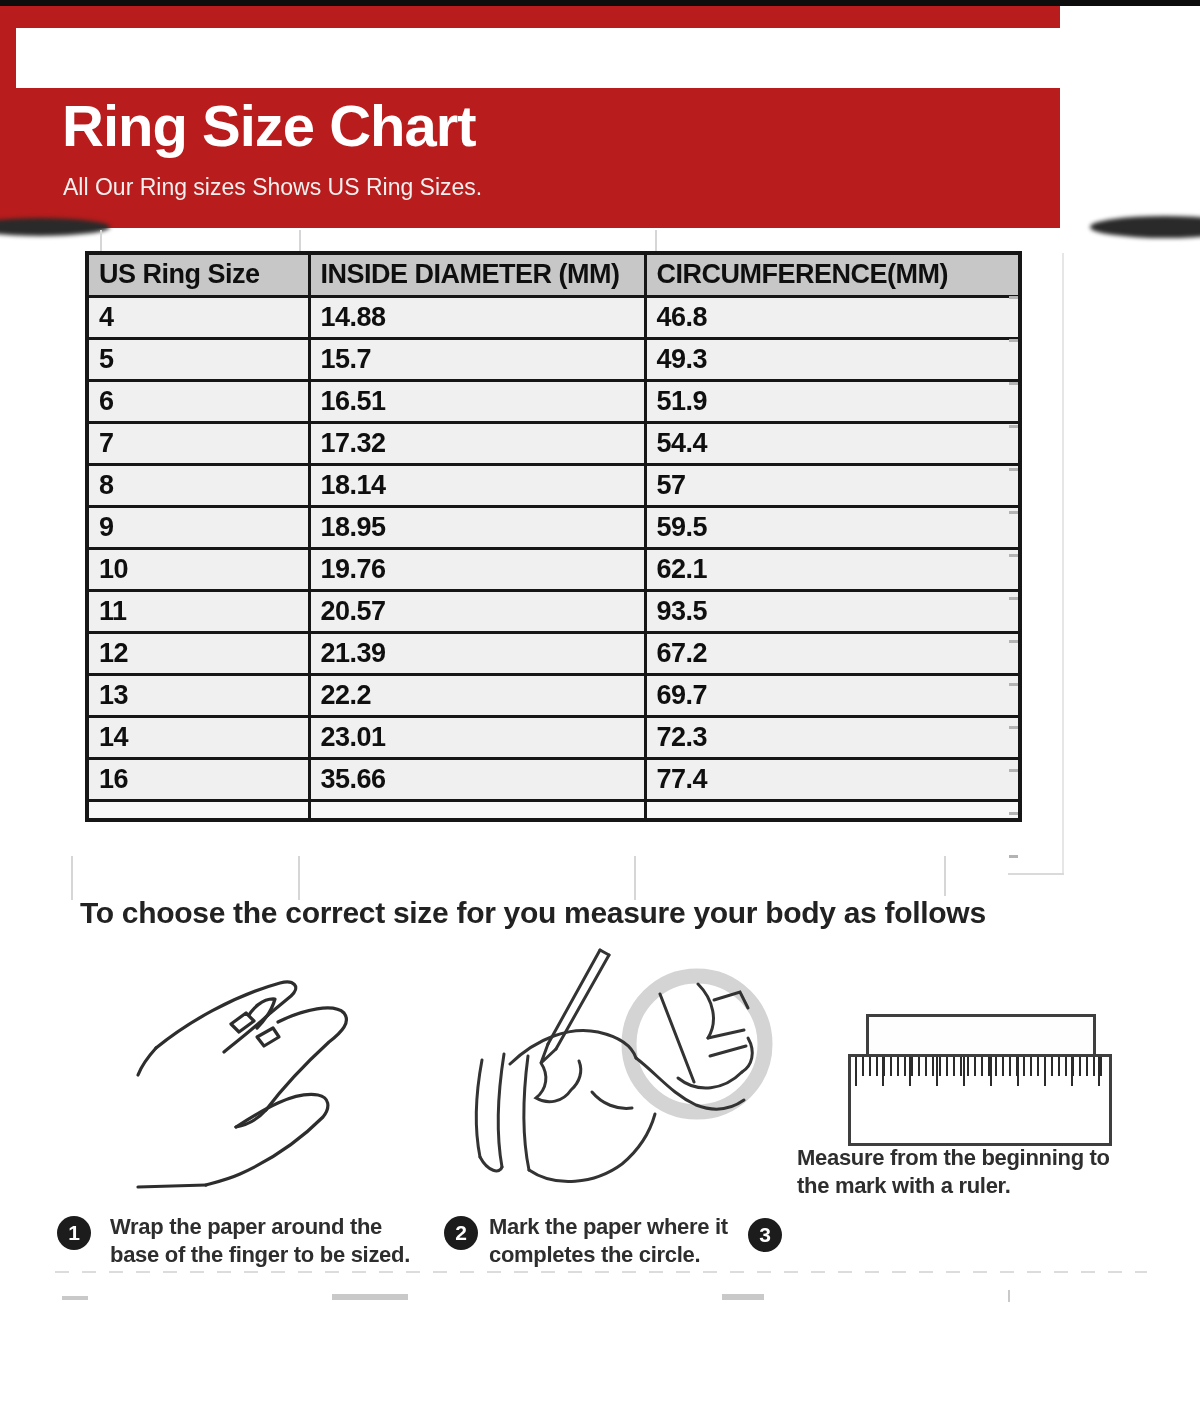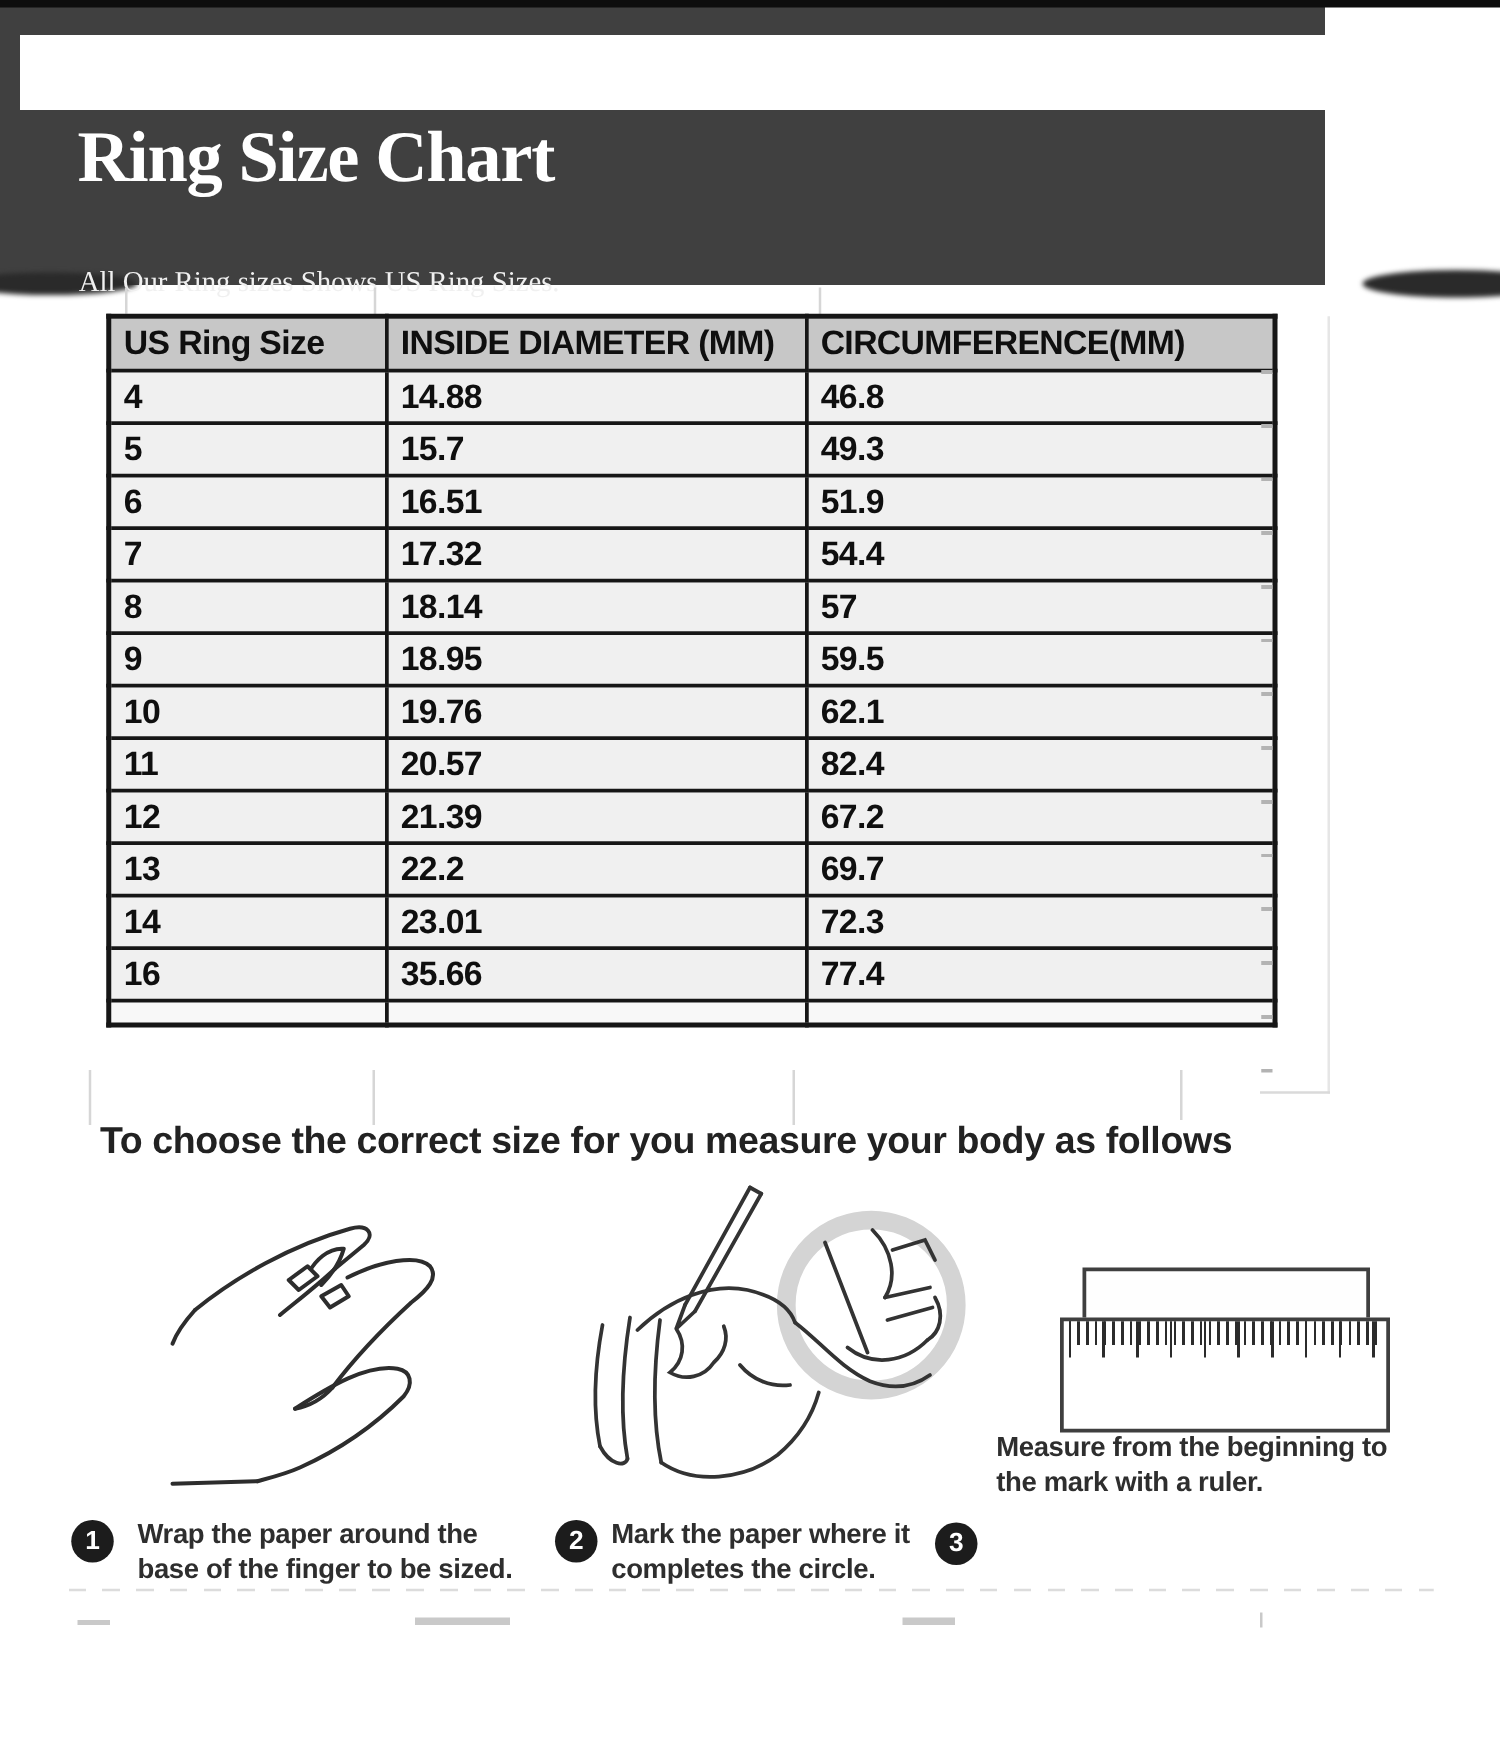--- a/index.html
+++ b/index.html
@@ -5,33 +5,33 @@
   * { margin:0; padding:0; box-sizing:border-box; }
   html,body { background:#ffffff; }
   body {
     width:1200px; height:1404px;
     position:relative; overflow:hidden;
     font-family:"Liberation Sans", sans-serif;
   }
   .canvas { position:absolute; inset:0; background:#ffffff; }
 
   
-  .header-band { position:absolute; left:0; top:0; width:1060px; height:228px; background:#404040;font-family:Liberation Serif, serif; }
+  .header-band { position:absolute; left:0; top:0; width:1060px; height:228px; background:#b91c1c; }
   .top-edge-line { position:absolute; left:0; top:0; width:1200px; height:6px; background:#0d0d0d; }
   .white-strip { position:absolute; left:16px; top:28px; width:1184px; height:60px; background:#ffffff; }
   .band-smudge { position:absolute; background:#2a2a2a; border-radius:50%; filter:blur(2px); }
   .smudge-left  { left:-30px; top:218px; width:140px; height:18px; }
   .smudge-right { left:1090px; top:216px; width:150px; height:22px; }
   .page-title {
     position:absolute; left:62px; top:92px;
     font-size:58px; font-weight:bold; color:#ffffff; letter-spacing:-1px;
   }
   .page-subtitle {
     position:absolute; left:63px; top:174px;
-    font-size:23px; font-weight:400; color:#f0f0f0;margin-top:39px;
+    font-size:23px; font-weight:400; color:#f0f0f0;
   }
 
   
   .size-table {
     position:absolute; left:85px; top:251px; width:933px;
     border-collapse:collapse; table-layout:fixed;
     border:4px solid #161616;
   }
   .size-table th, .size-table td {
     border:3px solid #161616;
@@ -170,21 +170,21 @@
         <td>59.5</td>
       </tr>
       <tr>
         <td>10</td>
         <td>19.76</td>
         <td>62.1</td>
       </tr>
       <tr>
         <td>11</td>
         <td>20.57</td>
-        <td>82.4</td>
+        <td>93.5</td>
       </tr>
       <tr>
         <td>12</td>
         <td>21.39</td>
         <td>67.2</td>
       </tr>
       <tr>
         <td>13</td>
         <td>22.2</td>
         <td>69.7</td>

